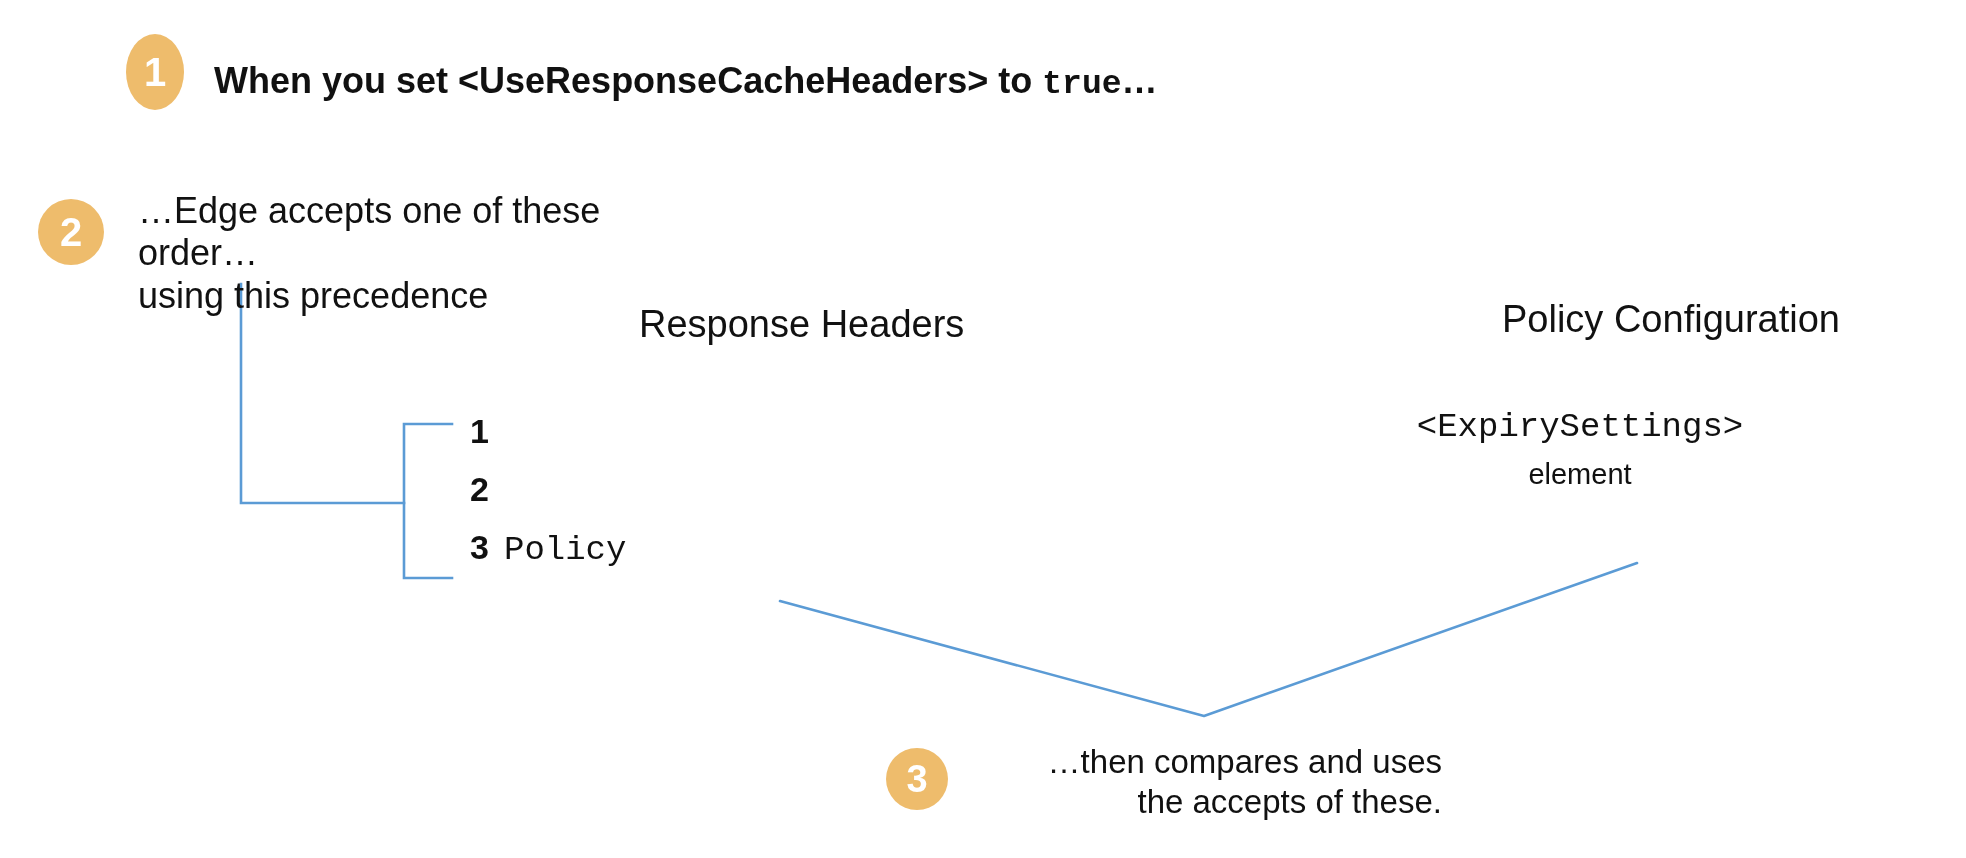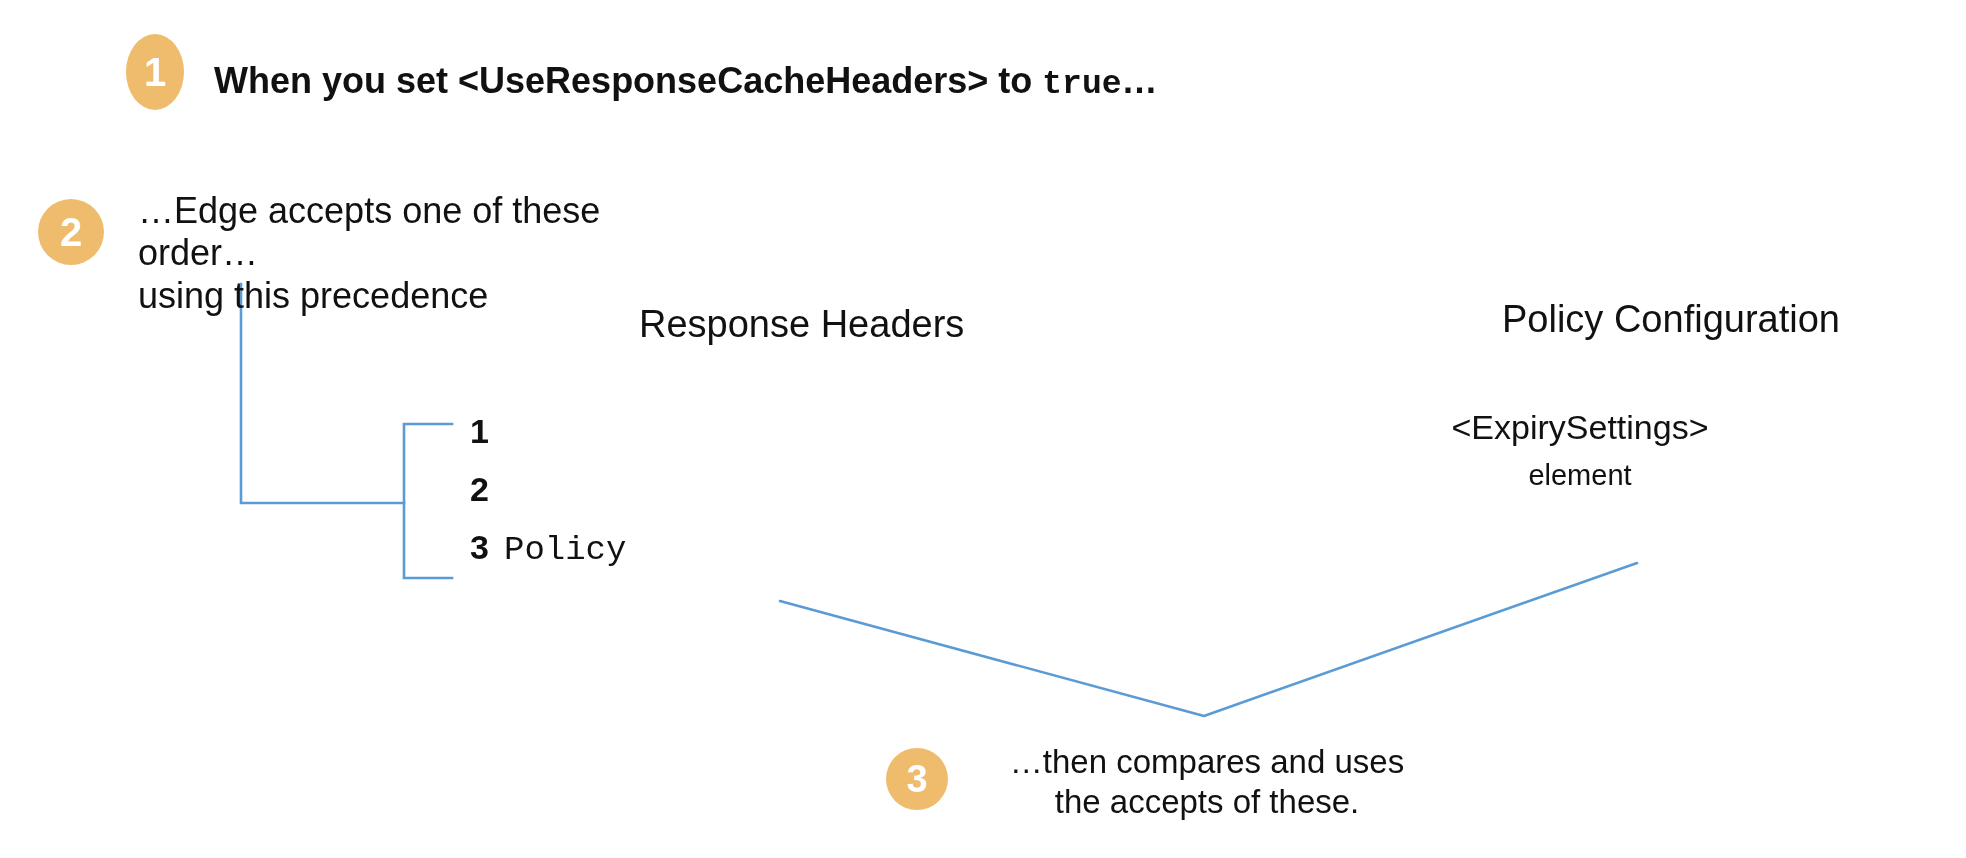--- a/index.html
+++ b/index.html
@@ -79,21 +79,21 @@
     top: 190px;
     font-size: 36px;
     line-height: 1.18;
     width: 520px;
   }
   #step3-text {
     left: 972px;
     top: 742px;
     font-size: 33px;
     line-height: 1.2;
-    text-align: center;
+    text-align: right;
     width: 470px;
   }
 
   
   .col-heading {
     position: absolute;
     font-family: "Liberation Sans", sans-serif;
     font-size: 38px;
     color: #111111;
     white-space: nowrap;
@@ -132,21 +132,21 @@
   
   #policy-element {
     position: absolute;
     left: 1380px;
     top: 408px;
     width: 400px;
     text-align: center;
   }
   #policy-element .tag {
     display: block;
-    font-family: Liberation Sans, sans-serif;
+    font-family: Liberation Mono, monospace;
     font-size: 34px;
     color: #111111;
   }
   #policy-element .sub {
     display: block;
     margin-top: 12px;
     font-family: "Liberation Sans", sans-serif;
     font-size: 29px;
     color: #111111;
     text-align: center;

